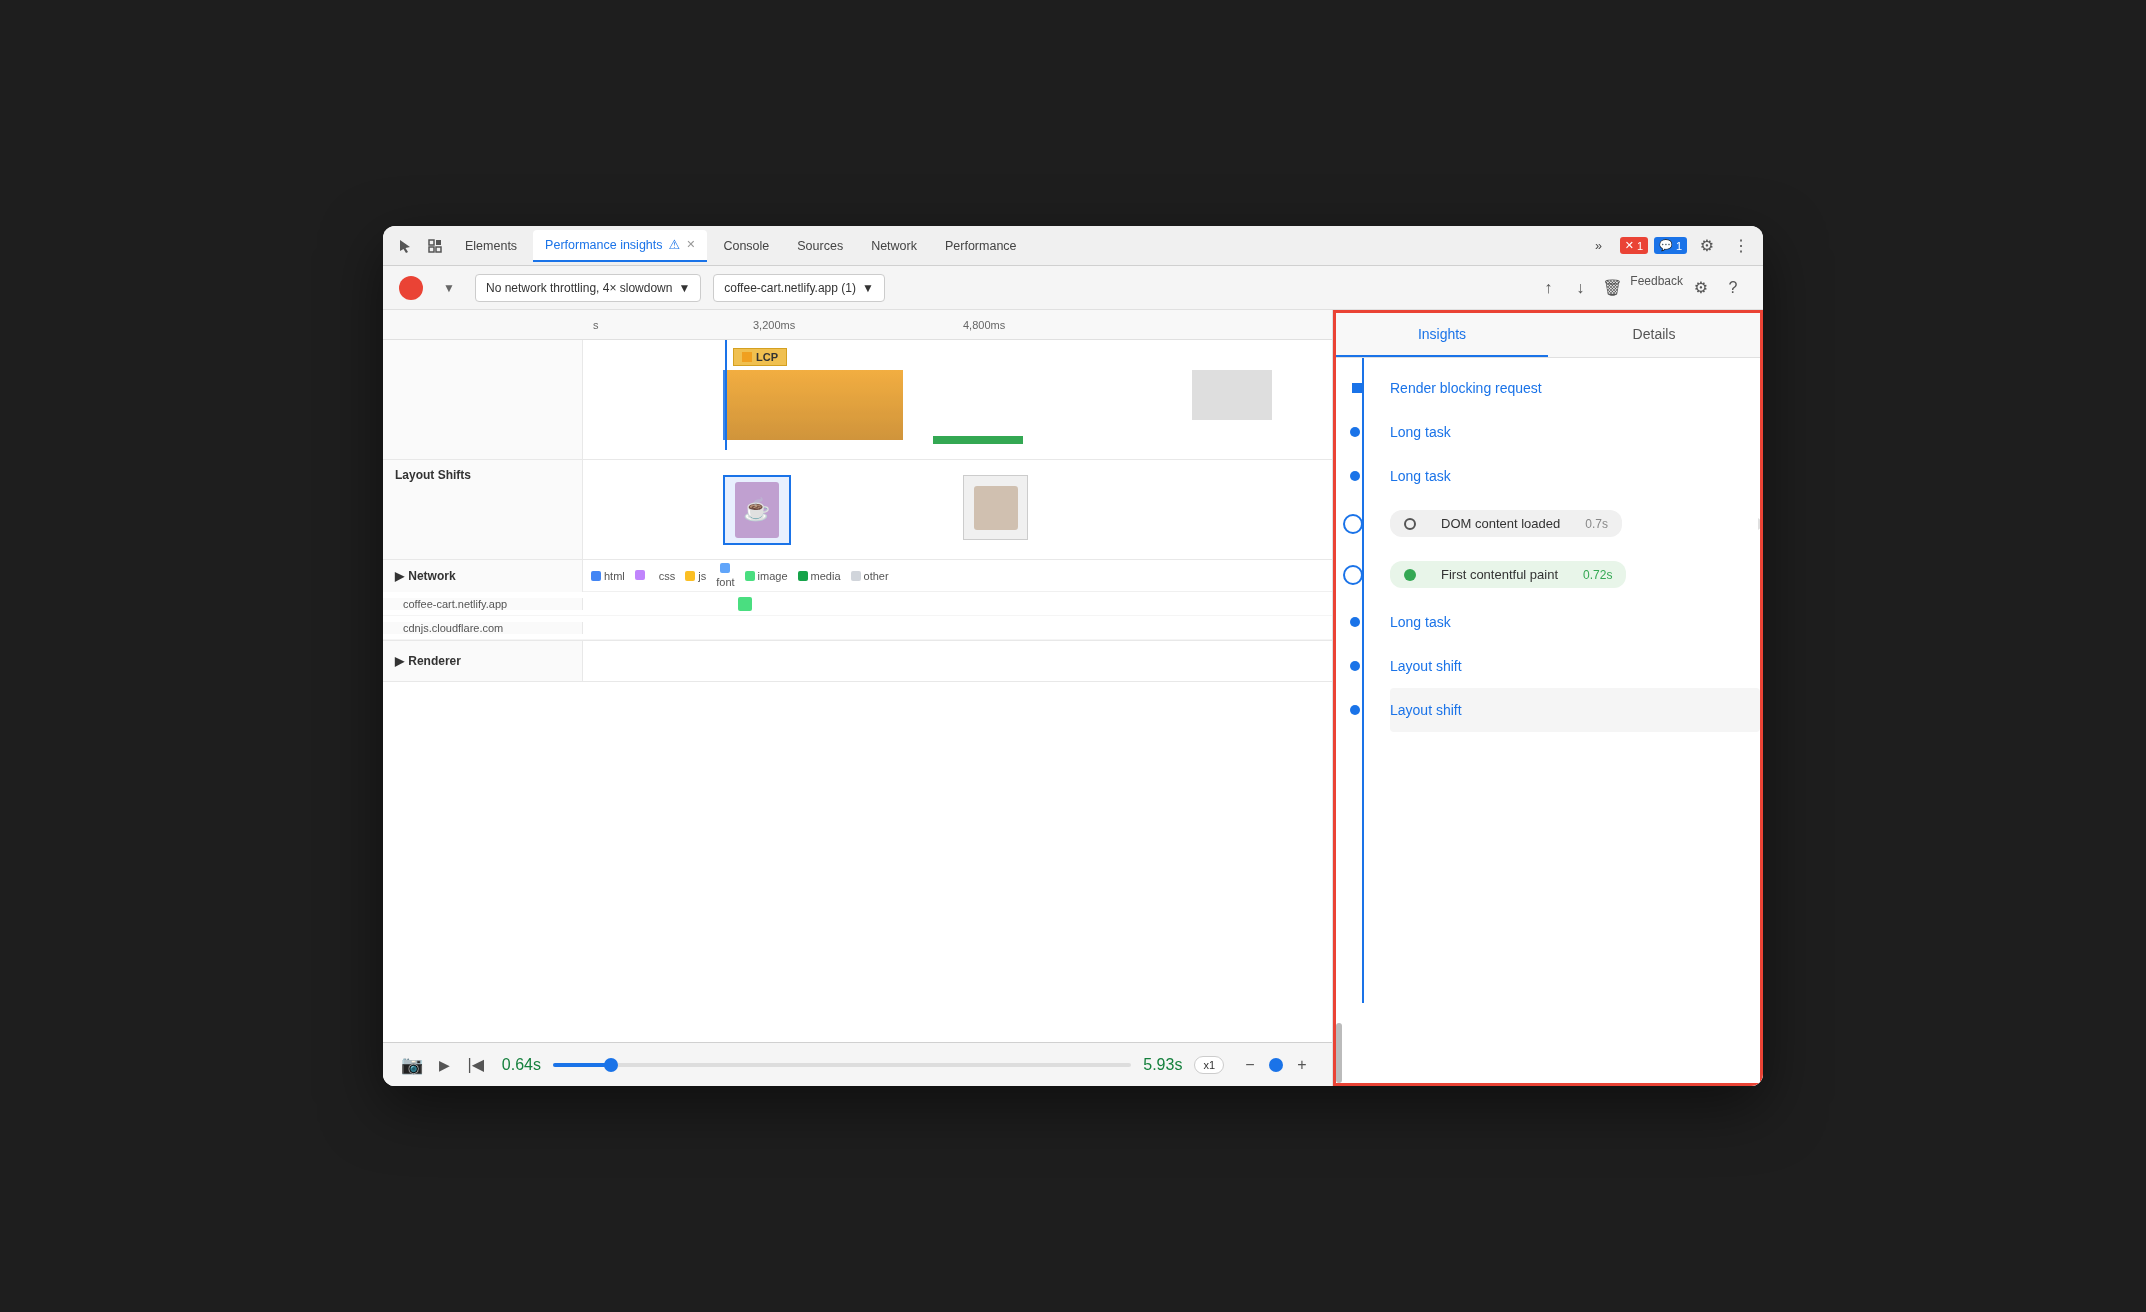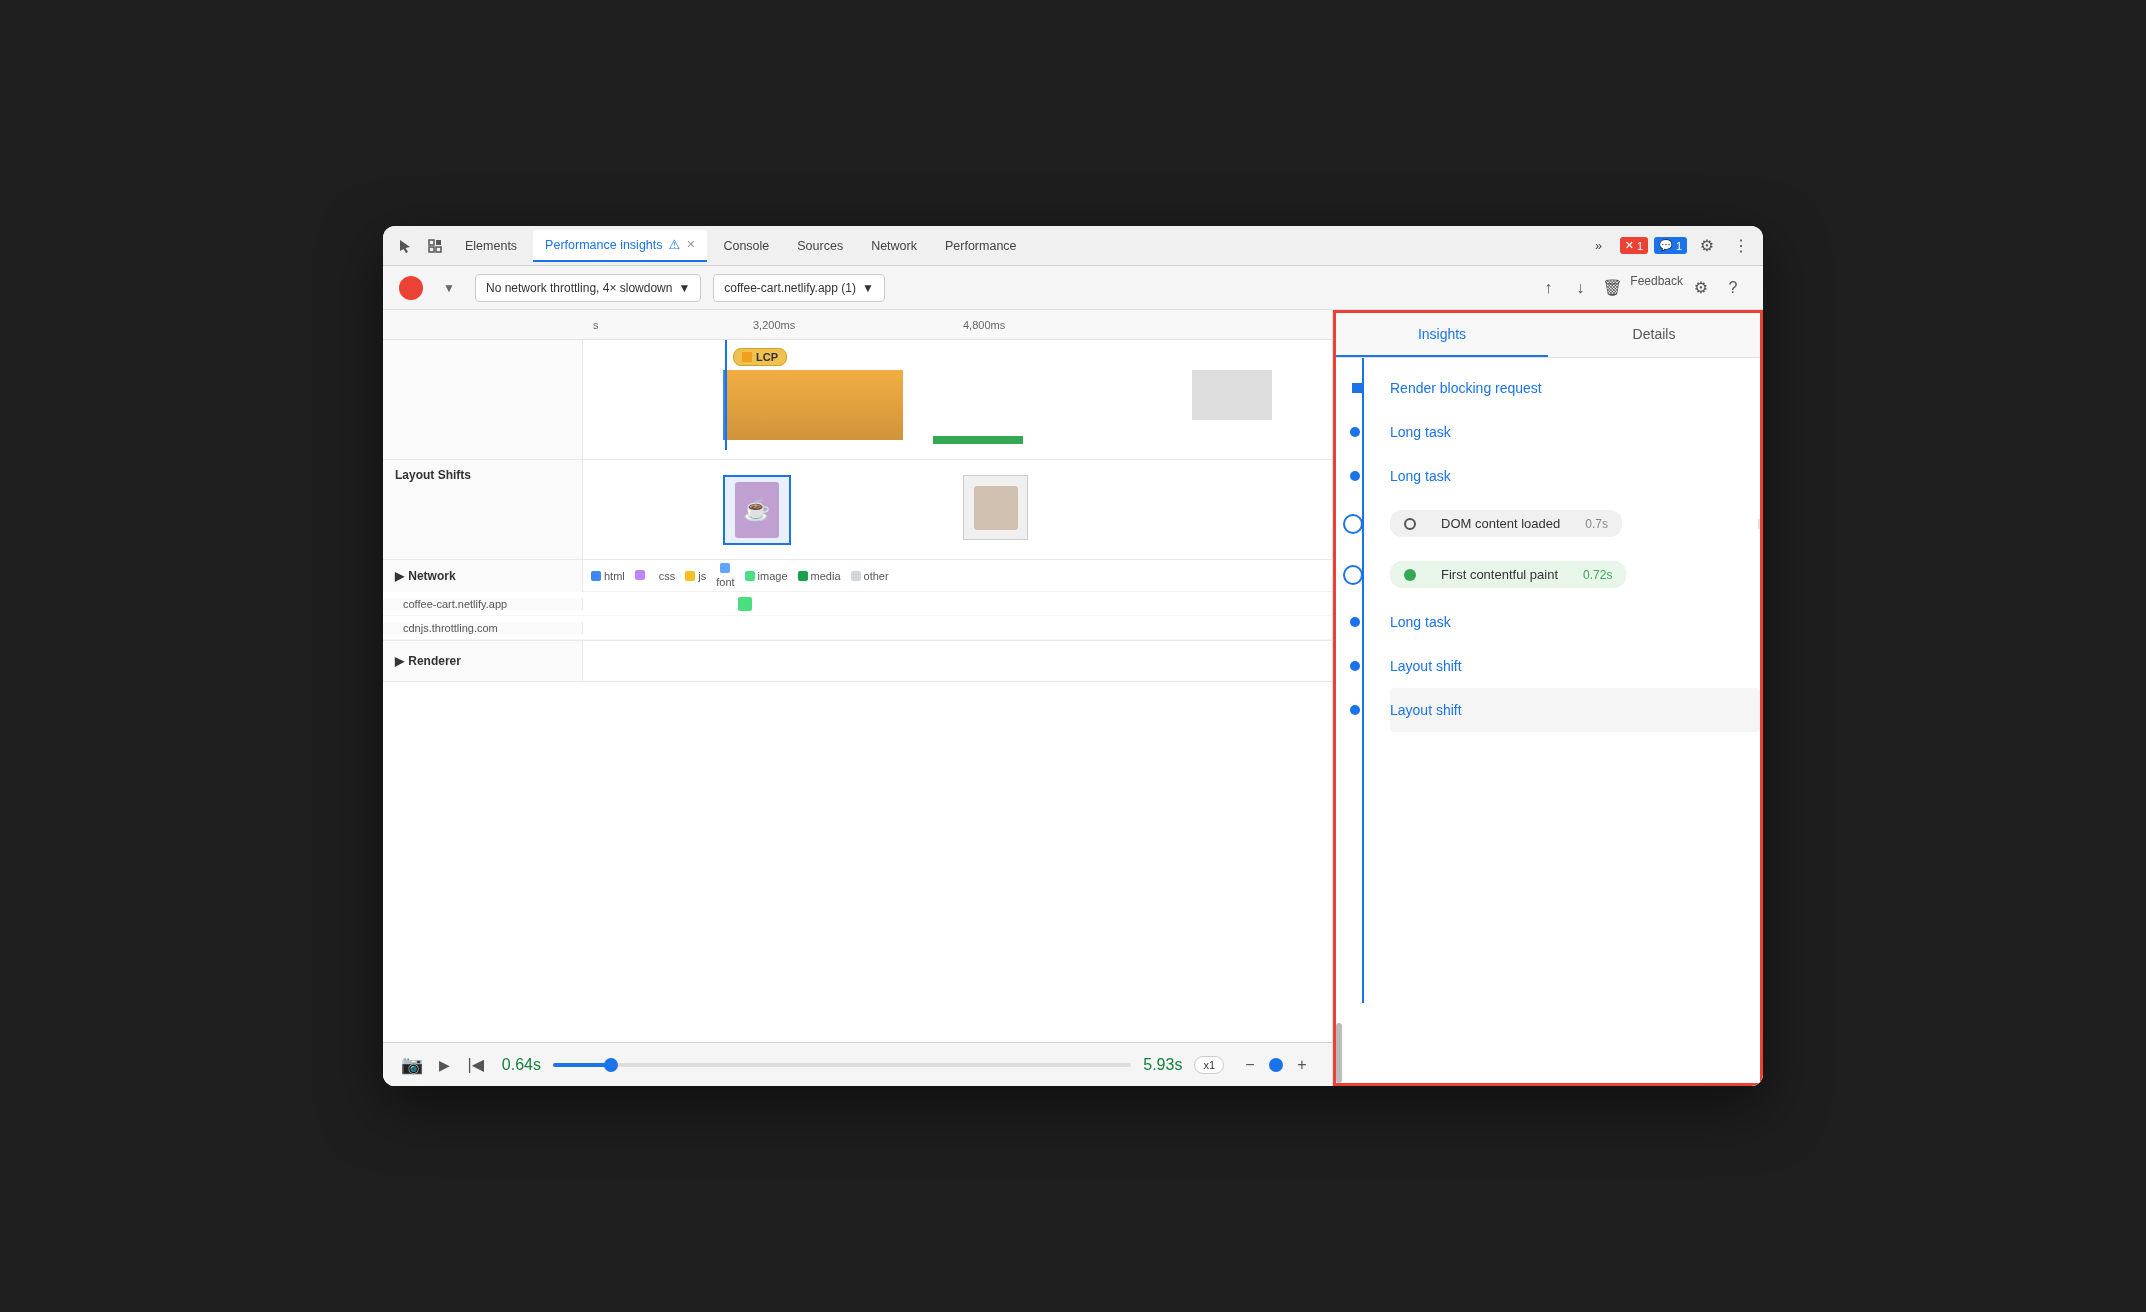--- a/index.html
+++ b/index.html
@@ -243,21 +243,21 @@
       overflow: hidden;
     }
 
     
     .lcp-label {
       position: absolute;
       top: 8px;
       left: 150px;
       background: #f0c050;
       border: 1px solid #d4a020;
-      border-radius: 8px;
+      border-radius: 0;
       padding: 2px 8px;
       font-size: 11px;
       font-weight: 600;
       color: #333;
       display: flex;
       align-items: center;
       gap: 4px;
     }
     .lcp-square {
       width: 10px;
@@ -714,21 +714,21 @@
               </div>
             </div>
           </div>
           <div class="network-sub-row">
             <div class="sub-label">coffee-cart.netlify.app</div>
             <div class="sub-content">
               <div class="net-bar" style="left: 155px; width: 14px; background: #4ade80;"></div>
             </div>
           </div>
           <div class="network-sub-row">
-            <div class="sub-label">cdnjs.throttling.com</div>
+            <div class="sub-label">cdnjs.cloudflare.com</div>
             <div class="sub-content">
             </div>
           </div>
         </div>
 
         <div class="renderer-row">
           <div class="row-label" style="height: 40px; display: flex; align-items: center;">
             <span style="cursor: pointer;">▶</span>
             <span style="margin-left: 4px;">Renderer</span>
           </div>

